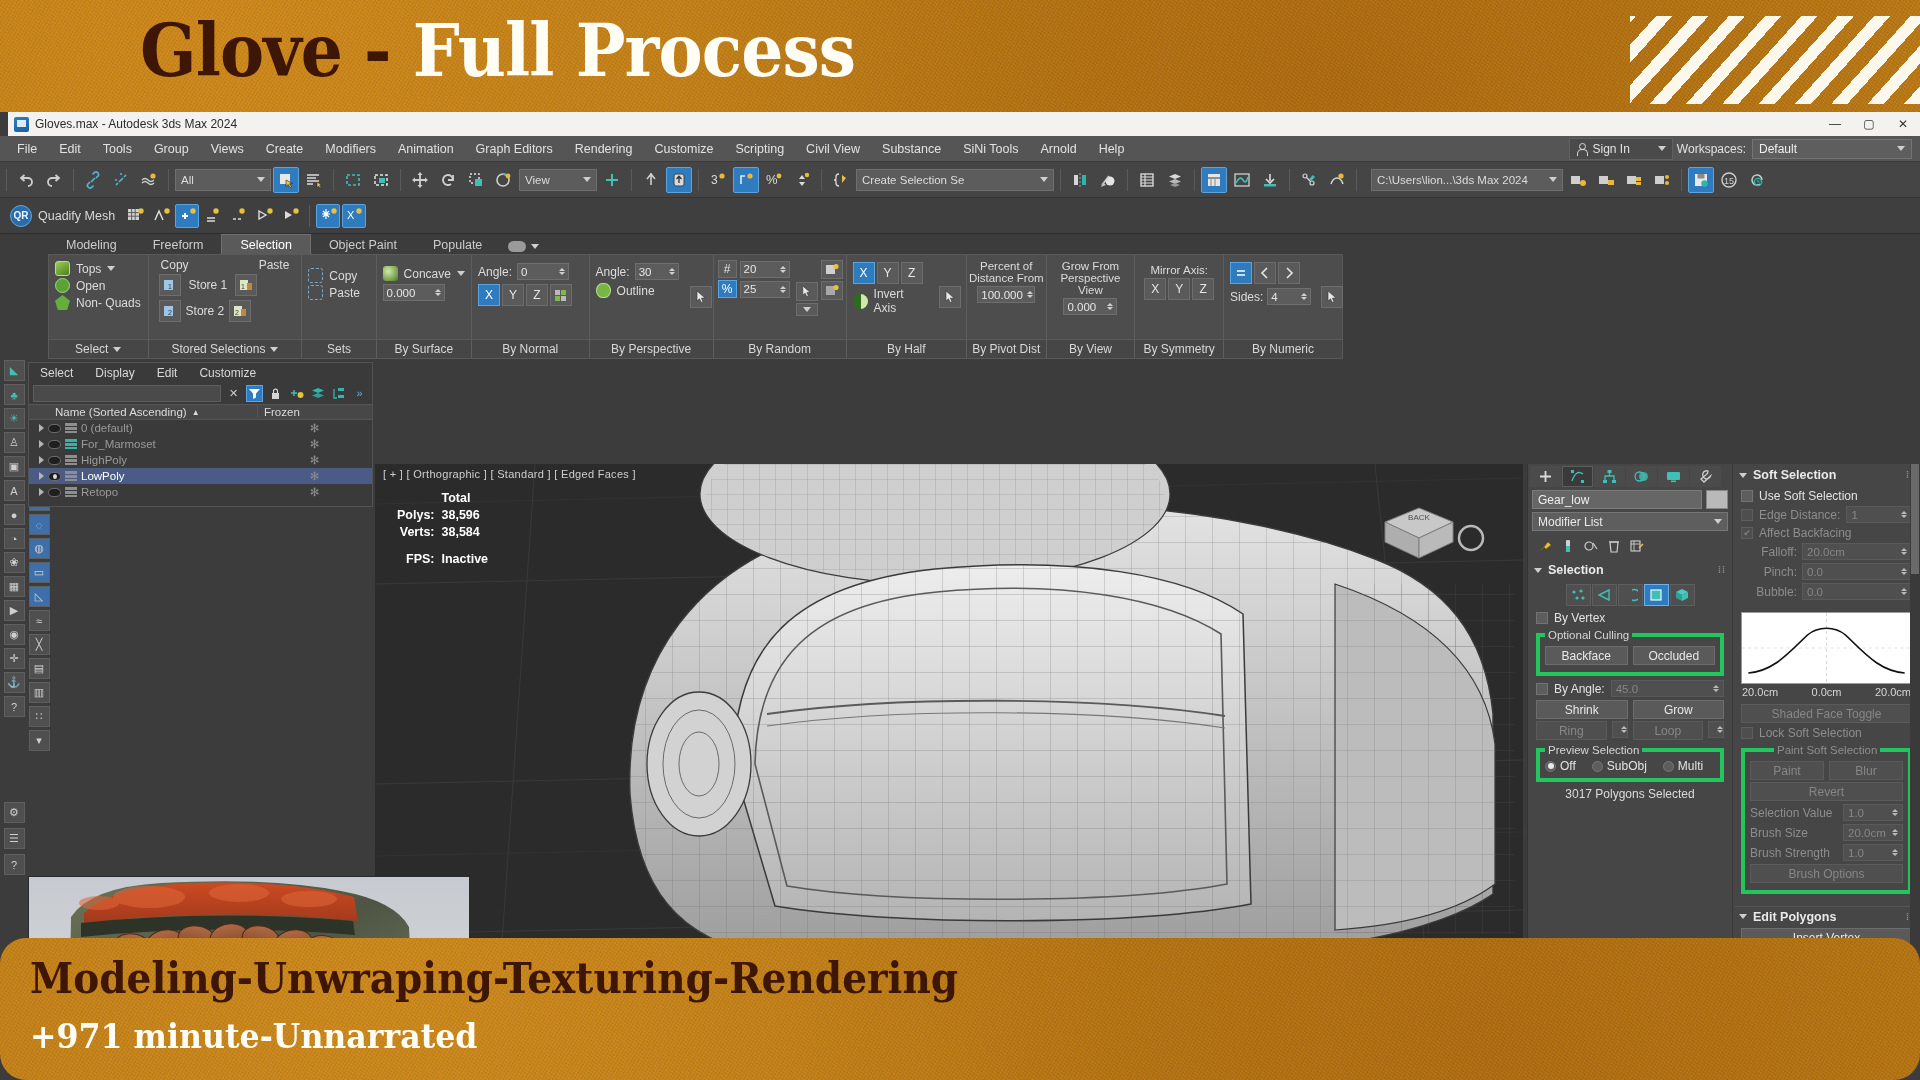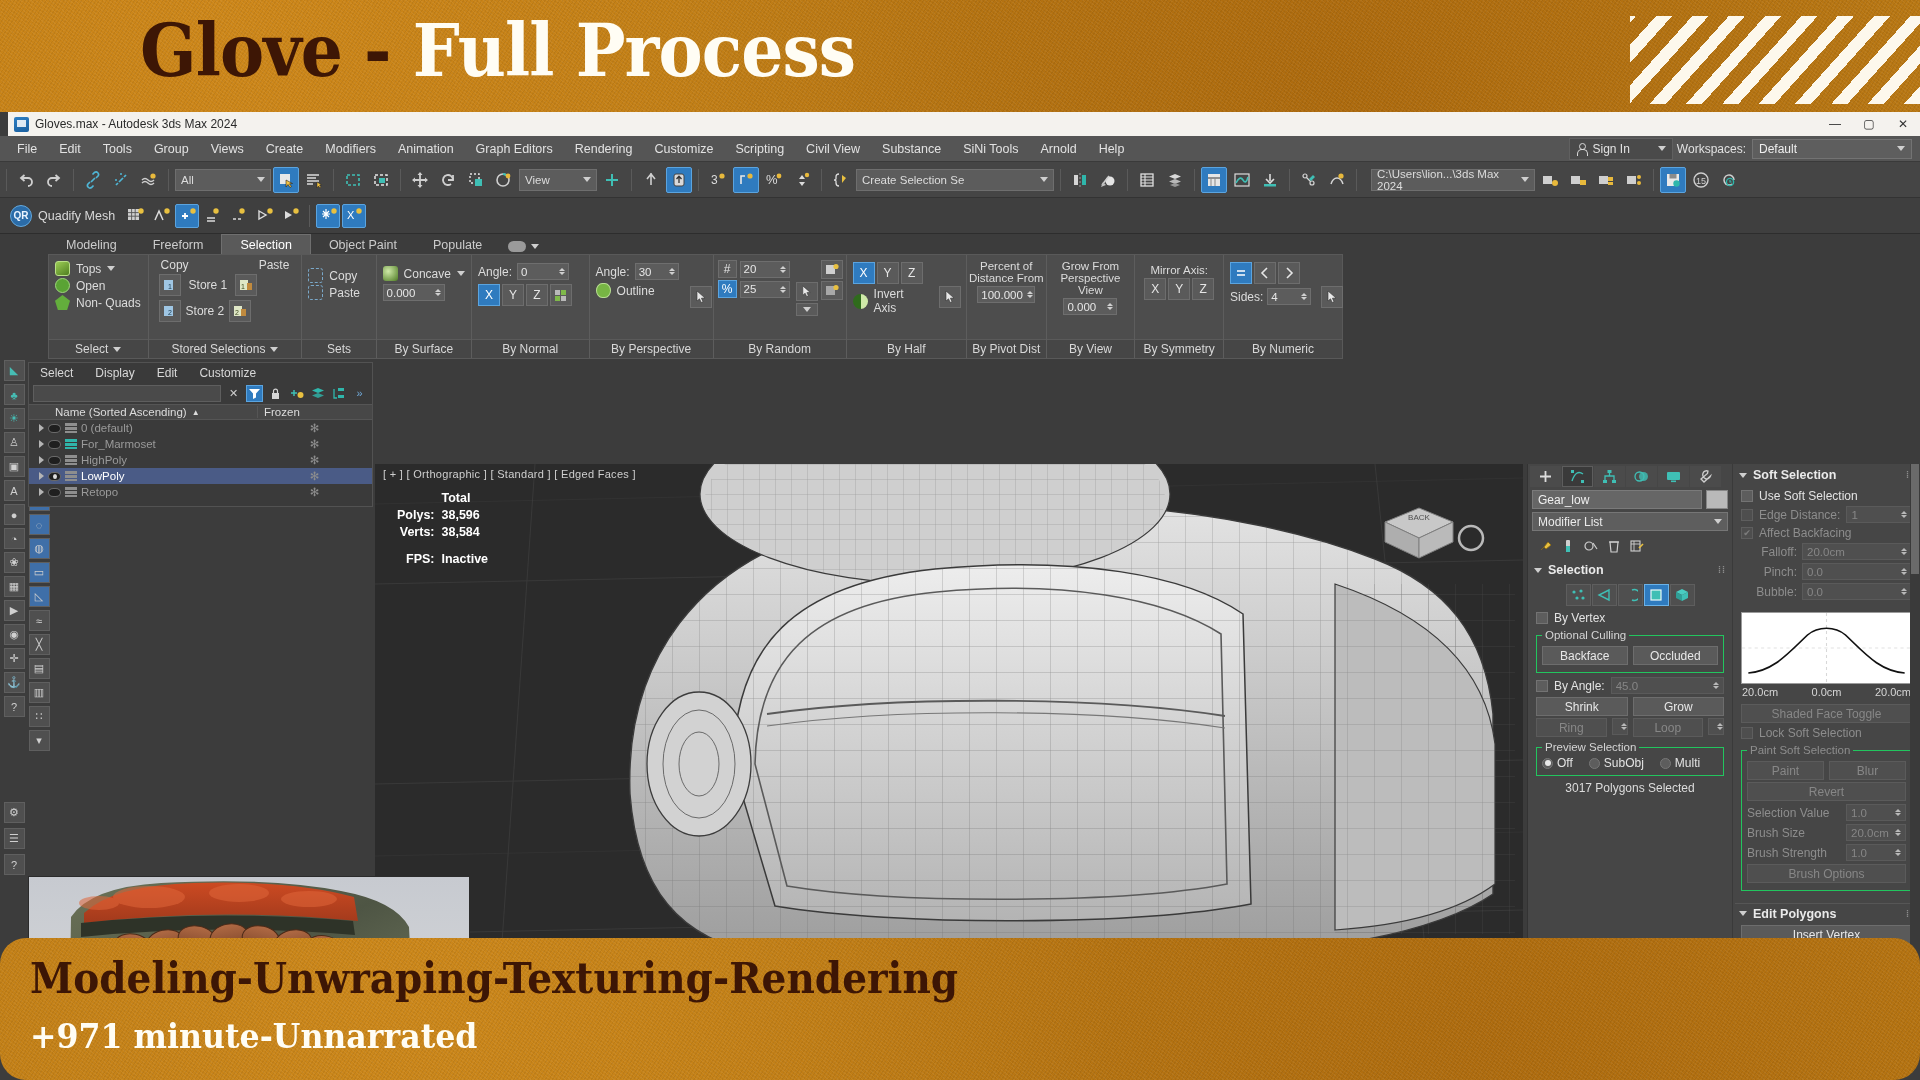--- a/index.html
+++ b/index.html
@@ -355,24 +355,24 @@
   .selicons{ display:flex; justify-content:center; gap:1px; margin:3px 0 5px 0;}
   .selicons .si{ width:25px;height:22px;display:flex;align-items:center;justify-content:center;
     background:#4f4f4f;border:1px solid #5e5e5e;color:#3fbfb5;font-size:13px;}
   .selicons .si.on{ background:#2f7bbf;border-color:#6ab2e8;}
   .chkrow{ display:flex;align-items:center;gap:6px;font-size:12px;color:#e3e3e3;margin:3px 0;}
   .chkrow.dim{ color:#8d8d8d;}
   .cbx{ width:12px;height:12px;background:#5d5d5d;border:1px solid #737373;flex:none;
     display:flex;align-items:center;justify-content:center;font-size:9px;color:#cfcfcf;}
   .cbx.dimbx{ background:#4e4e4e;border-color:#5e5e5e;color:#7d7d7d;}
   fieldset.grp{
-    border:1px solid #22c55e; margin:4px 0; padding:3px 5px 5px 5px;
+    border:4px solid #22c55e; margin:4px 0; padding:3px 5px 5px 5px;
   }
   fieldset.grp legend{ font-size:11.5px; color:#d5d5d5; padding:0 3px;}
-  fieldset.grp.dim legend{ color:#8d8d8d;}
+  fieldset.grp.dim legend{ color:#8d8d8d;margin-left:24px;}
   .btn2{ display:flex;gap:5px; margin:2px 0;}
   .pbtn{
     flex:1; height:19px; background:#5a5a5a;border:1px solid #6d6d6d;color:#e8e8e8;
     display:flex;align-items:center;justify-content:center;font-size:12px;
   }
   .pbtn.dim{ color:#878787; background:#4f4f4f; border-color:#5b5b5b;}
   .inrow{ display:flex;align-items:center;gap:5px;margin:3px 0;font-size:12px;color:#e3e3e3;}
   .inrow.dim{ color:#8d8d8d;}
   .numbox{
     height:17px; background:#5a5a5a;border:1px solid #6d6d6d;color:#e8e8e8;
@@ -674,21 +674,21 @@
         </svg>
     </span>
     <span class="tbtn">
       <svg width="18" height="18" viewBox="0 0 18 18">
           <path d="M3 13 q2-6 6-6 t6 6" fill="none" stroke="#d6d6d6" stroke-width="1.5"></path>
           <circle cx="13" cy="5" r="2.6" fill="#e8b93c"></circle>
         </svg>
     </span>
     <span class="tsep"></span>
     <span style="width:6px"></span>
-    <span class="tcombo" style="width:164px">
+    <span class="tcombo" style="width:192px">
       <span>C:\Users\lion...\3ds Max 2024</span>
       <span class="caret"></span>
     </span>
     <span class="tbtn">
       <svg width="18" height="18" viewBox="0 0 18 18">
           <rect x="2" y="5" width="9" height="8" fill="#cfcfcf"></rect>
           <circle cx="14" cy="12" r="3" fill="#e8b93c"></circle>
         </svg>
     </span>
     <span class="tbtn">

